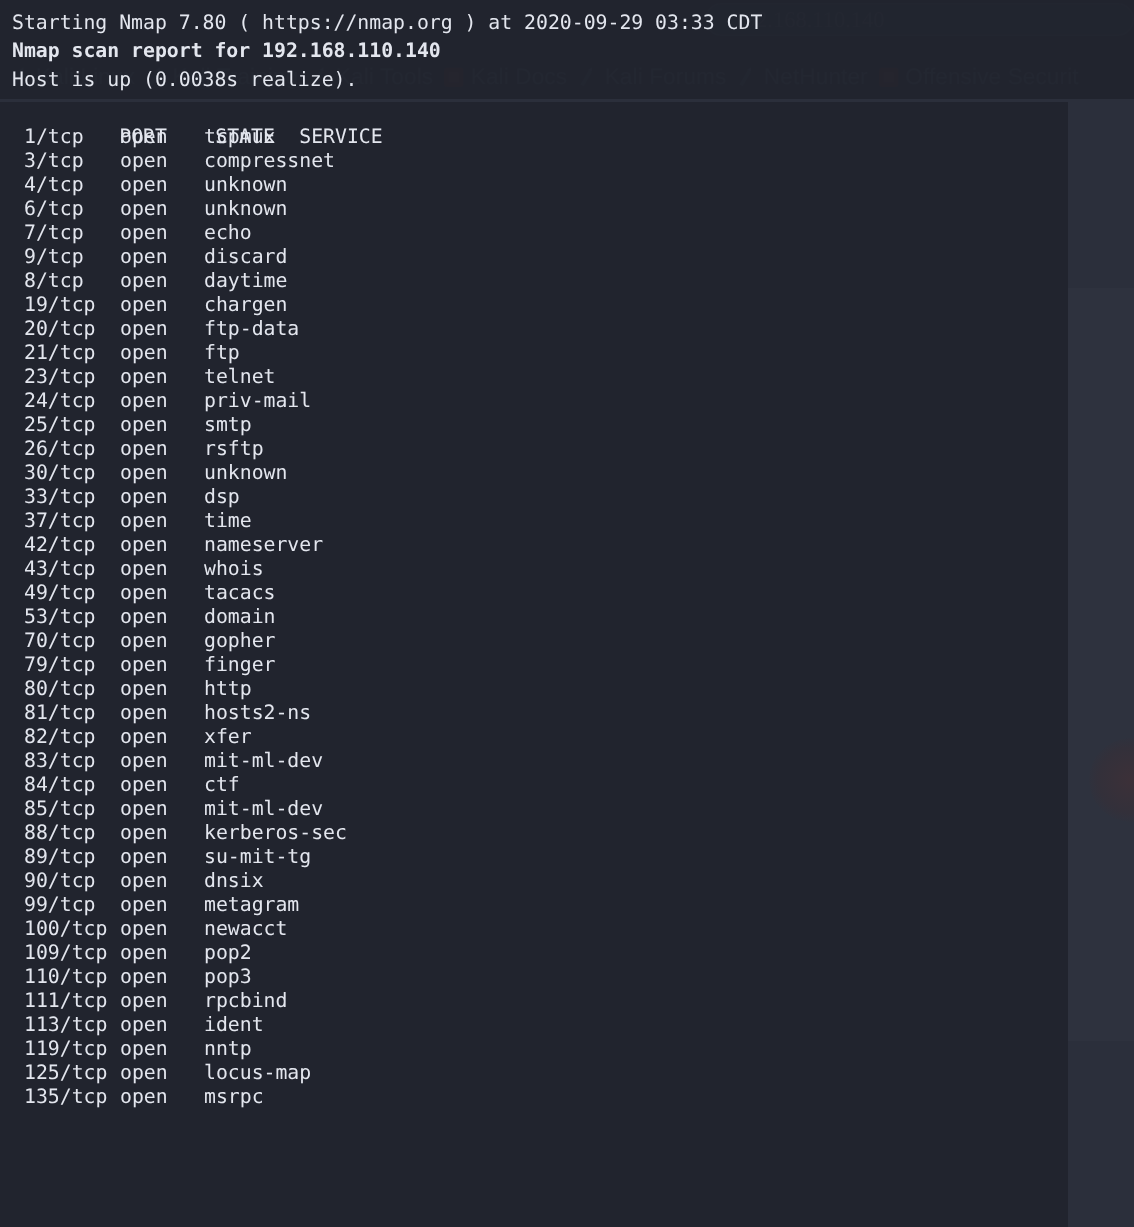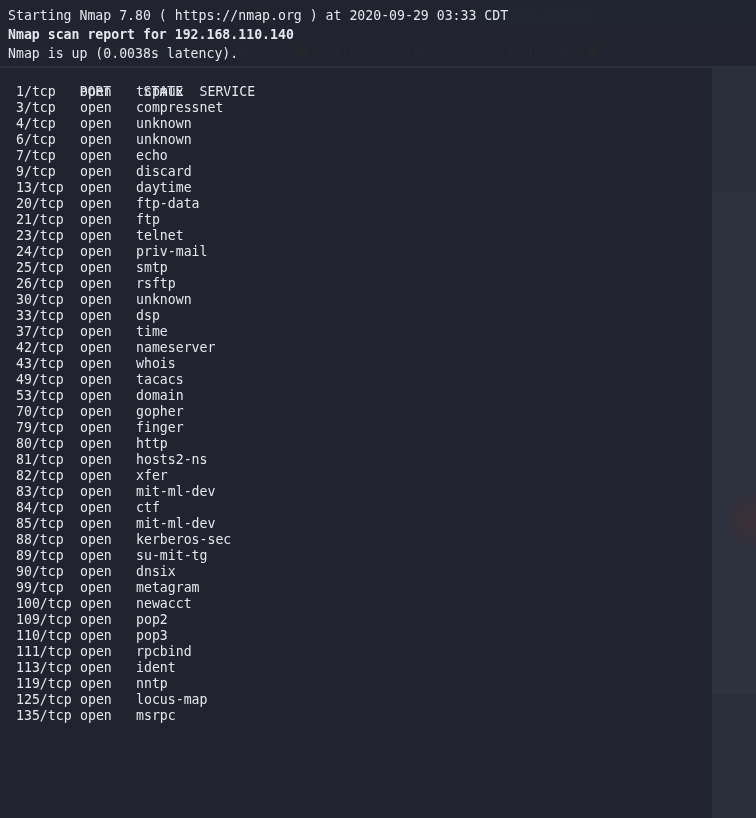--- a/index.html
+++ b/index.html
@@ -237,37 +237,38 @@
     <div id="side-panel">
       <div class="blob"></div>
     </div>
   </div>
 
   <div id="terminal">
 
     <div id="term-head">
         <div class="hline" style="top: 8px;">Starting Nmap 7.80 ( https://nmap.org ) at 2020-09-29 03:33 CDT</div>
         <div class="hline" style="top: 27px; font-weight: bold;">Nmap scan report for 192.168.110.140</div>
-        <div class="hline" style="top: 46px;">Nmap is up (0.0038s latency).</div>
+        <div class="hline" style="top: 46px;">Host is up (0.0038s realize).</div>
       </div>
 
     <div id="term-gutter"></div>
 
     <div id="term-body">
       <div class="row header">
         <span class="c-port">PORT</span><span class="c-state">STATE</span><span class="c-svc">SERVICE</span>
       </div>
       <div id="rows-container">
           <div class="row"><span class="c-port">1/tcp</span><span class="c-state">open</span><span class="c-svc">tcpmux</span></div>
           <div class="row"><span class="c-port">3/tcp</span><span class="c-state">open</span><span class="c-svc">compressnet</span></div>
           <div class="row"><span class="c-port">4/tcp</span><span class="c-state">open</span><span class="c-svc">unknown</span></div>
           <div class="row"><span class="c-port">6/tcp</span><span class="c-state">open</span><span class="c-svc">unknown</span></div>
           <div class="row"><span class="c-port">7/tcp</span><span class="c-state">open</span><span class="c-svc">echo</span></div>
           <div class="row"><span class="c-port">9/tcp</span><span class="c-state">open</span><span class="c-svc">discard</span></div>
-          <div class="row"><span class="c-port">13/tcp</span><span class="c-state">open</span><span class="c-svc">daytime</span></div>
+          <div class="row"><span class="c-port">8/tcp</span><span class="c-state">open</span><span class="c-svc">daytime</span></div>
+          <div class="row"><span class="c-port">19/tcp</span><span class="c-state">open</span><span class="c-svc">chargen</span></div>
           <div class="row"><span class="c-port">20/tcp</span><span class="c-state">open</span><span class="c-svc">ftp-data</span></div>
           <div class="row"><span class="c-port">21/tcp</span><span class="c-state">open</span><span class="c-svc">ftp</span></div>
           <div class="row"><span class="c-port">23/tcp</span><span class="c-state">open</span><span class="c-svc">telnet</span></div>
           <div class="row"><span class="c-port">24/tcp</span><span class="c-state">open</span><span class="c-svc">priv-mail</span></div>
           <div class="row"><span class="c-port">25/tcp</span><span class="c-state">open</span><span class="c-svc">smtp</span></div>
           <div class="row"><span class="c-port">26/tcp</span><span class="c-state">open</span><span class="c-svc">rsftp</span></div>
           <div class="row"><span class="c-port">30/tcp</span><span class="c-state">open</span><span class="c-svc">unknown</span></div>
           <div class="row"><span class="c-port">33/tcp</span><span class="c-state">open</span><span class="c-svc">dsp</span></div>
           <div class="row"><span class="c-port">37/tcp</span><span class="c-state">open</span><span class="c-svc">time</span></div>
           <div class="row"><span class="c-port">42/tcp</span><span class="c-state">open</span><span class="c-svc">nameserver</span></div>

